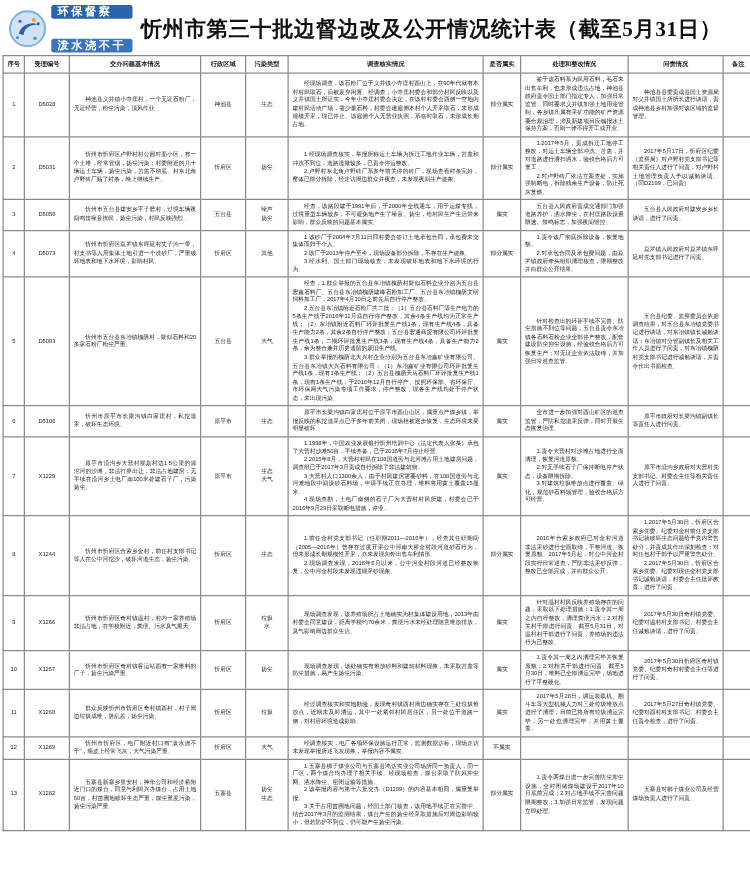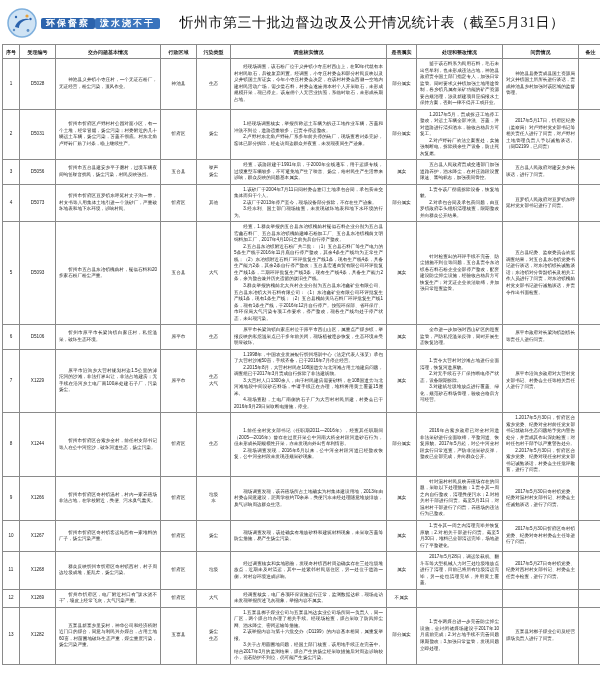--- a/index.html
+++ b/index.html
@@ -4,27 +4,27 @@
 <style>
   * { margin:0; padding:0; box-sizing:border-box; }
   html,body { width:600px; background:#f4f6f8; }
   body { font-family:"Liberation Sans","DejaVu Sans",sans-serif; color:#1a1a1a; }
   .page { width:600px; min-height:700px; background:#ffffff; padding:4px 2px 6px 2px; }
 
   
   .hdr { display:flex; align-items:center; height:38px; padding:1px 4px; }
   .logo { display:flex; align-items:center; gap:3px; flex:0 0 auto; }
   .logo-emblem { width:32px; height:32px; }
-  .logo-text { display:flex; gap:0; }
+  .logo-text { display:flex; flex-direction:column; gap:16px; }
   .logo-line { display:block; background:#2b63ad; color:#fff; font-weight:bold;
                font-size:9px; line-height:11px; padding:0 5px; letter-spacing:2px;
                border-radius:2px; }
   .logo-line.l2 { background:#3a74bd; }
   .title { flex:1; text-align:center; font-family:"Liberation Serif","DejaVu Serif",serif;
-           font-weight:normal; font-size:14px; letter-spacing:0.5px; color:#111;
+           font-weight:bold; font-size:17px; letter-spacing:0.5px; color:#111;
            padding-right:10px; white-space:nowrap; }
 
   
   table { width:596px; margin:2px auto 0 auto; border-collapse:collapse; table-layout:fixed; }
   th, td { border:0.5px solid #8a8a8a; vertical-align:middle; overflow:hidden; }
   thead th { font-size:5px; font-weight:bold; text-align:center; height:14px;
              background:#fff; padding:1px; color:#222; }
   td { font-size:4.6px; line-height:1.42; padding:2px 3px; color:#222; }
   td.cc { text-align:center; white-space:pre-line; padding:1px; }
   td.ct { text-align:justify; }

